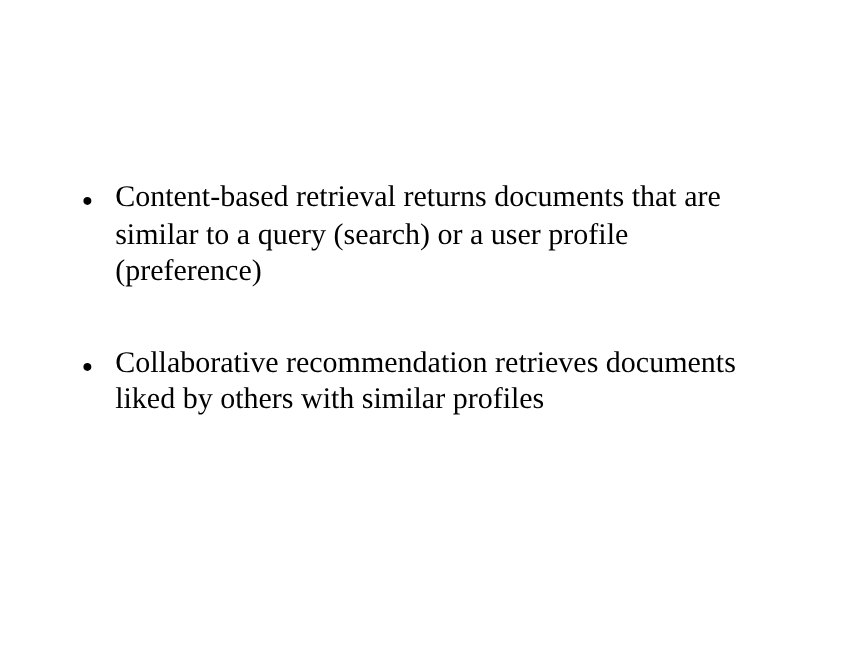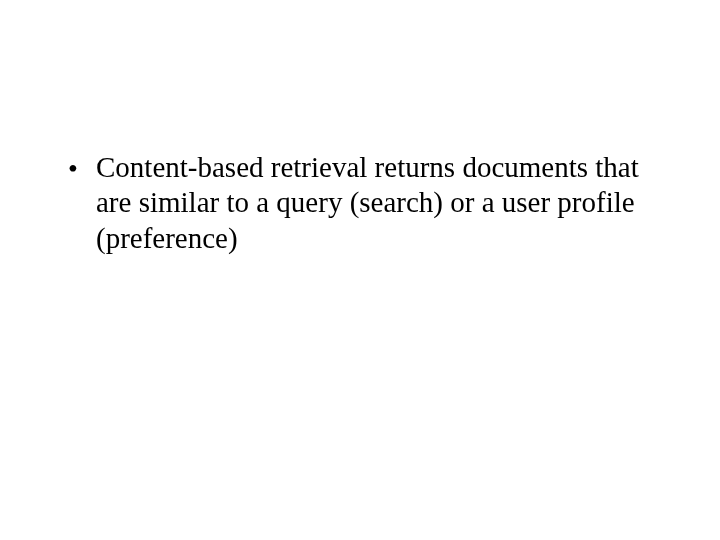--- a/index.html
+++ b/index.html
@@ -34,35 +34,36 @@
     right: 70px;
   }
   ul.bullets {
     list-style: none;
     margin: 0;
     padding: 0;
   }
   ul.bullets > li {
     position: relative;
     padding-left: 34px;
-    font-size: 29px;
+    font-size: 25px;
     line-height: 1.22;
     margin-bottom: 46px;
   }
   ul.bullets > li::before {
     content: "•";
     position: absolute;
     left: 6px;
     top: 0;
     font-size: 28px;
     line-height: 1.35;
   }
 </style>
 </head>
 <body>
 
 <div class="slide">
   <div class="body">
     <ul class="bullets">
       <li>Content-based retrieval returns documents that are similar to a query (search) or a user profile (preference)</li>
+      <li>Collaborative recommendation retrieves documents liked by others with similar profiles</li>
     </ul>
   </div>
 </div>
 
 </body></html>

